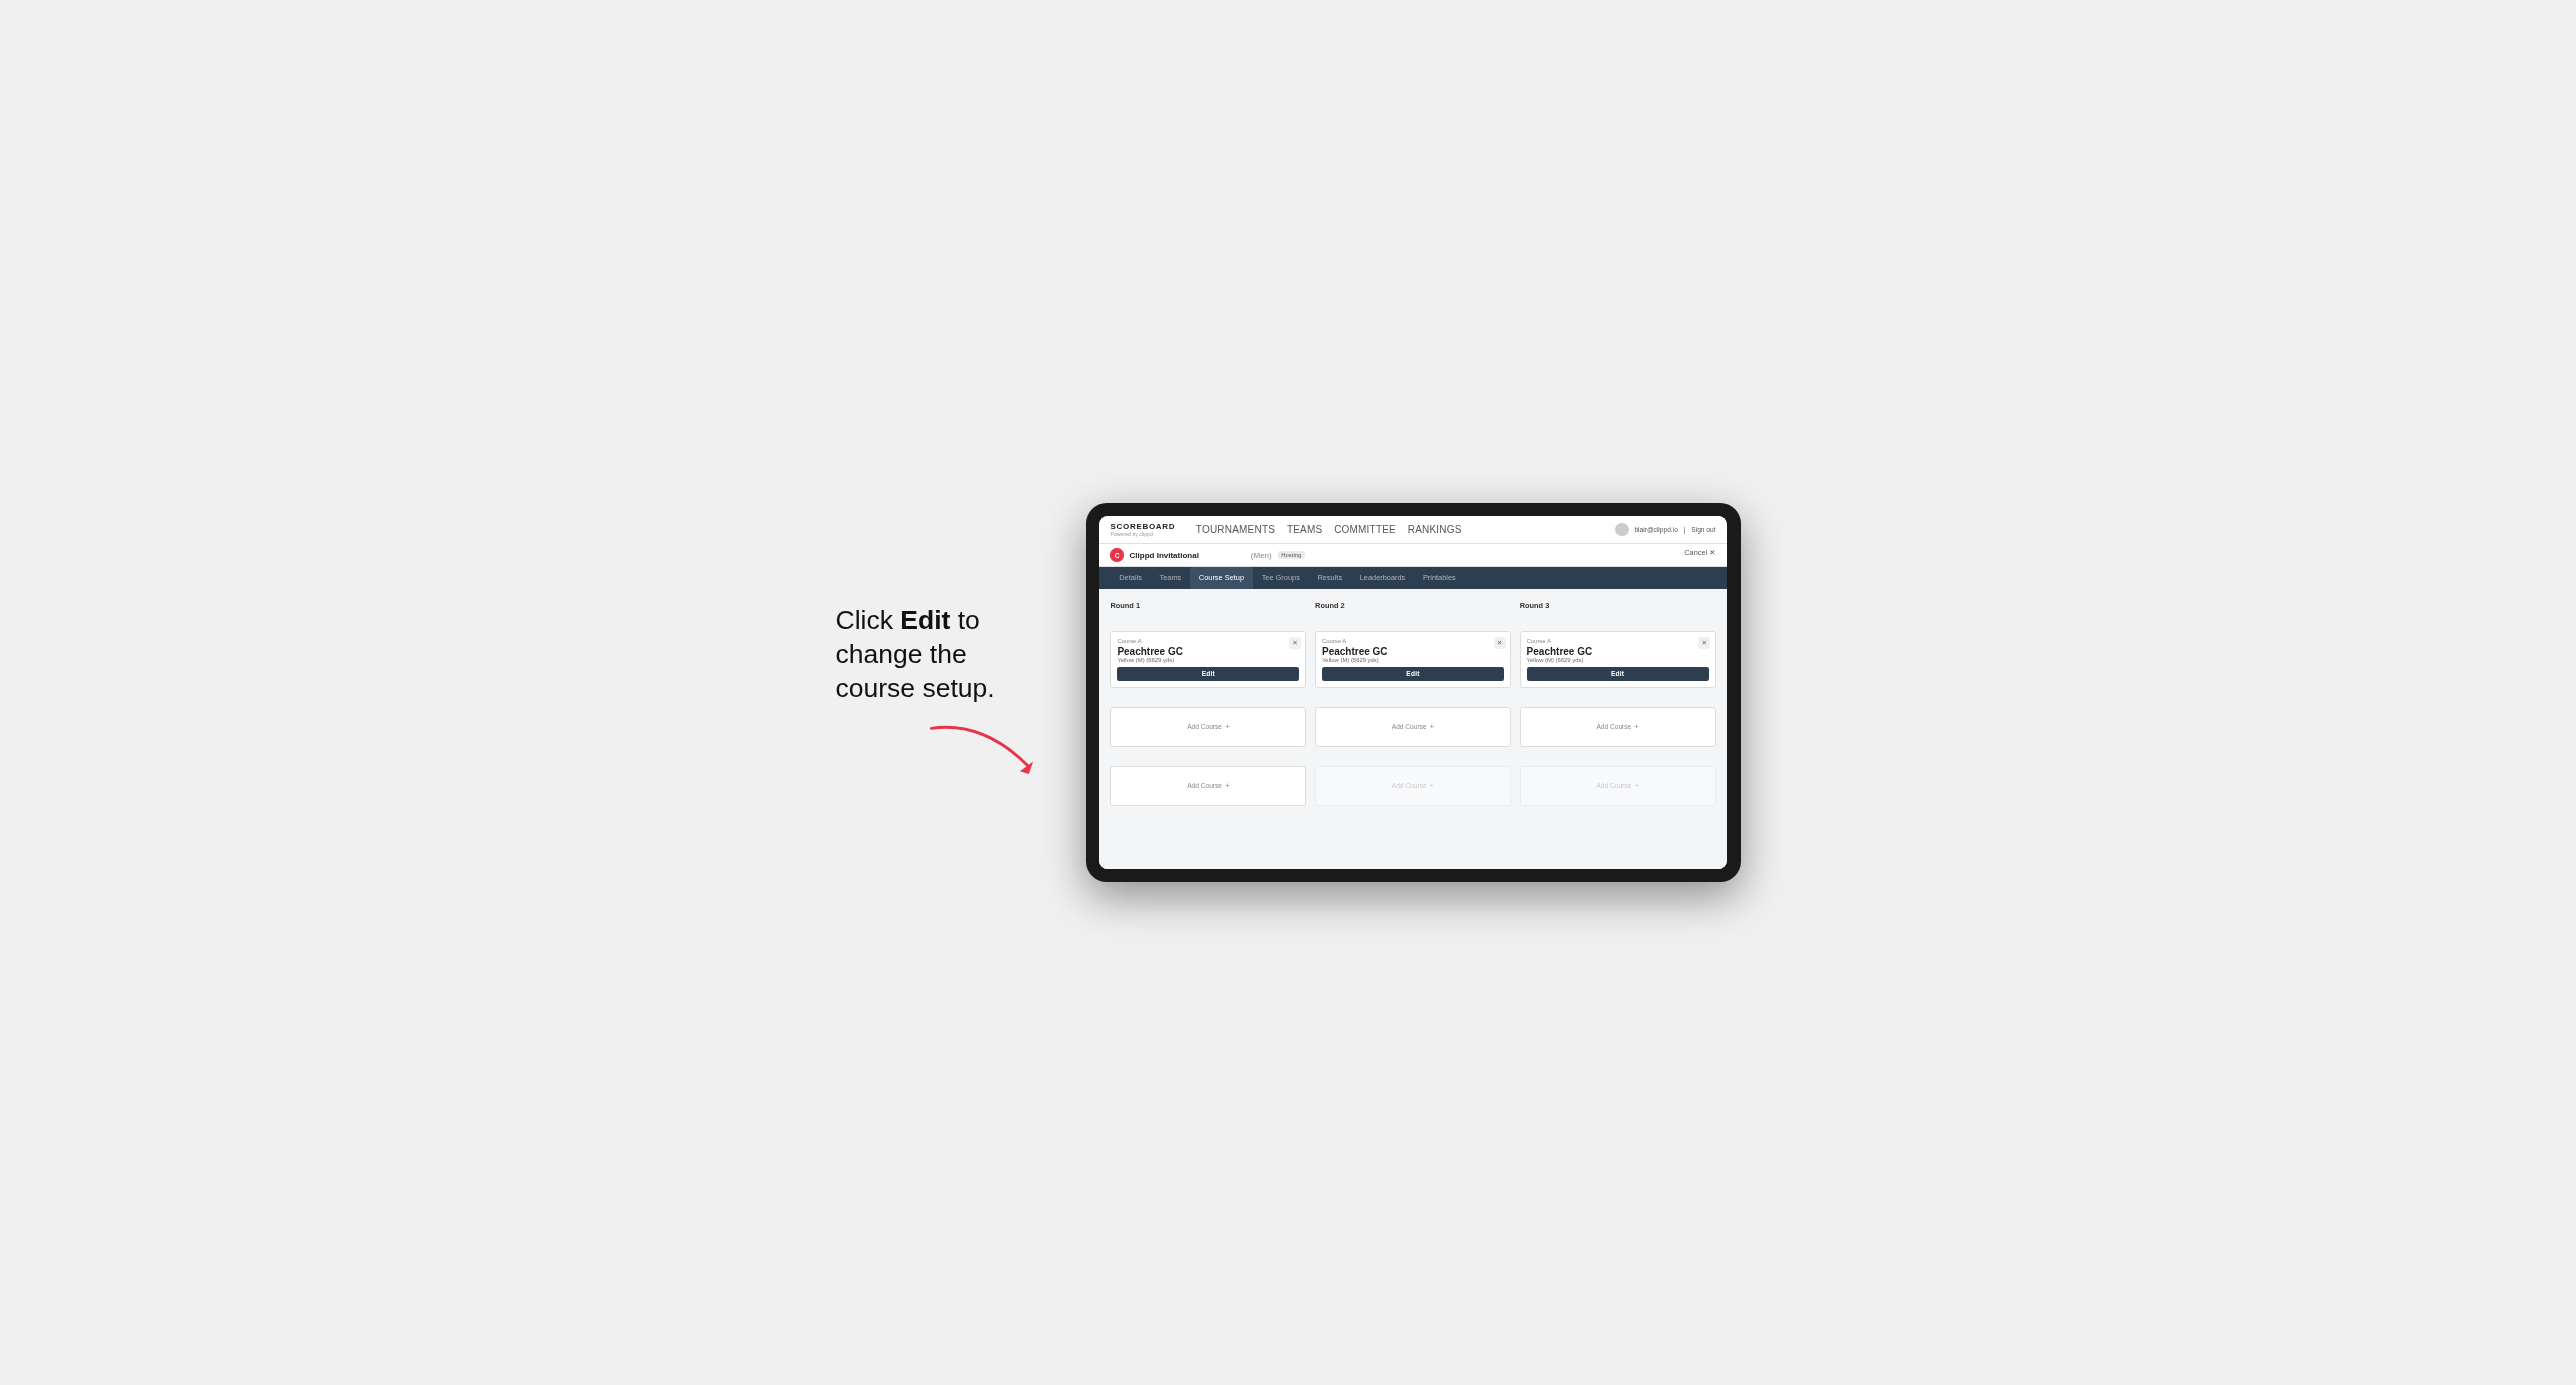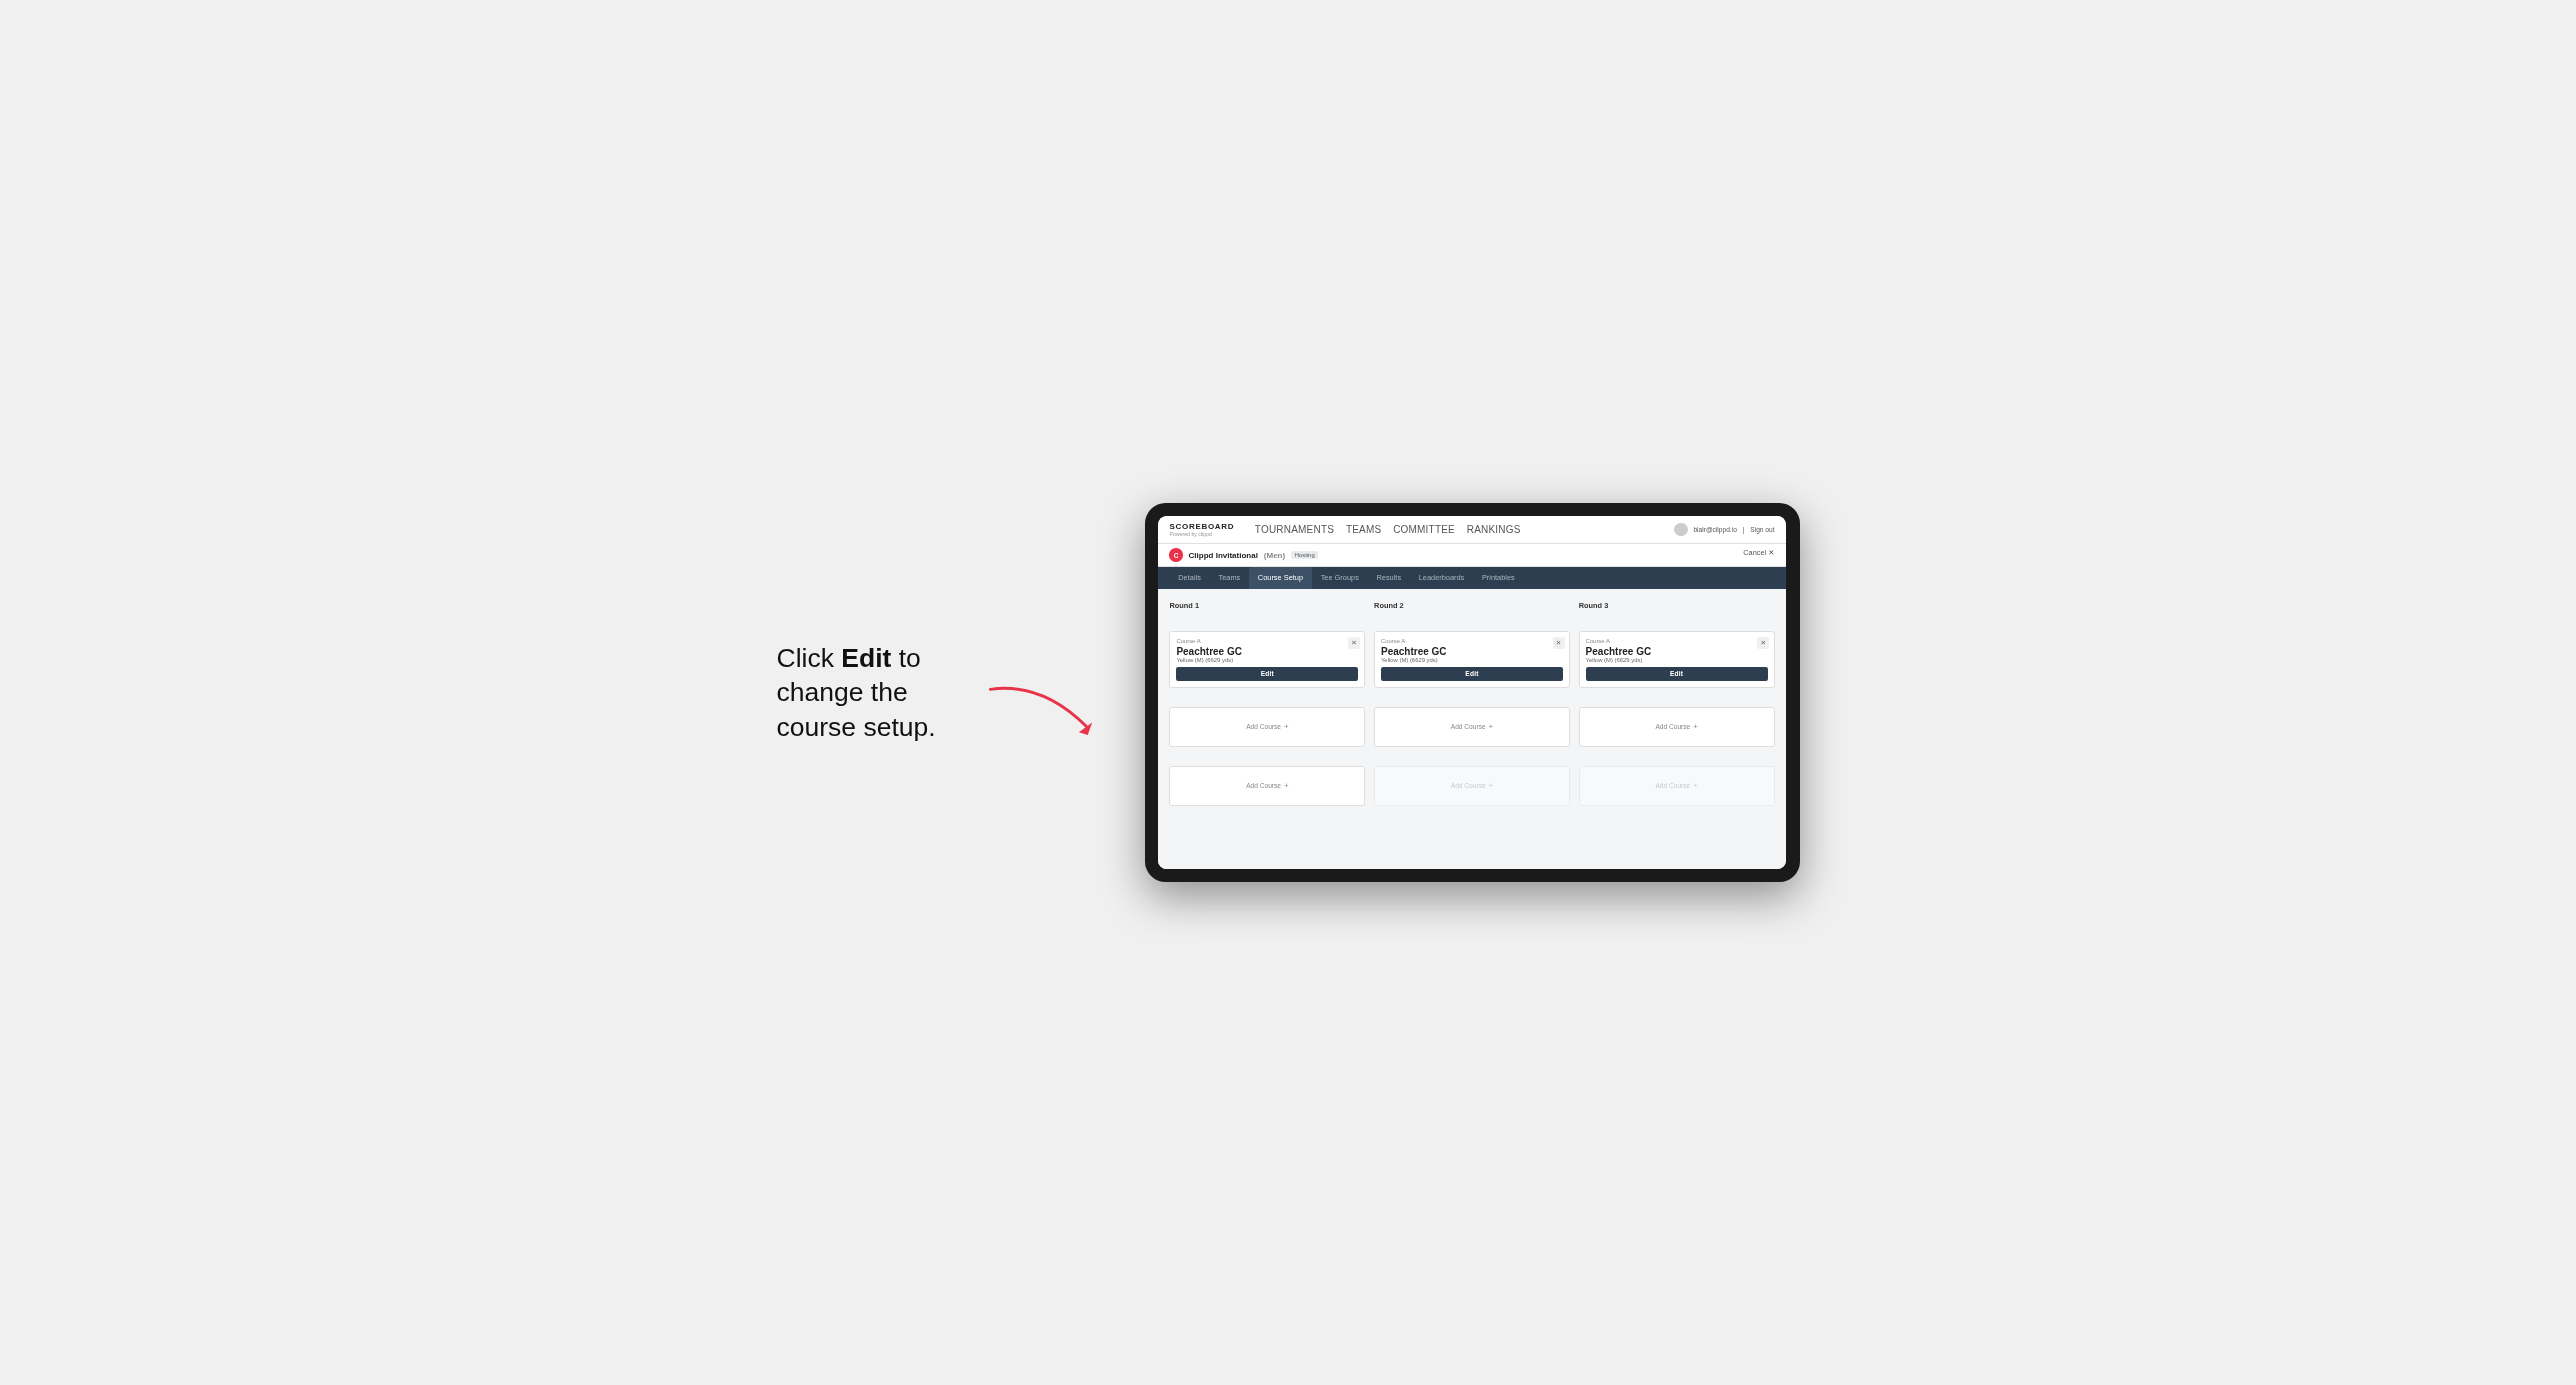--- a/index.html
+++ b/index.html
@@ -125,21 +125,21 @@
       background: #e8334a;
       border-radius: 50%;
       display: flex;
       align-items: center;
       justify-content: center;
       color: white;
       font-size: 6.6px;
       font-weight: 700;
     }
     .tournament-name { font-weight: 600; color: #222; }
-    .tournament-gender { color: #888; font-weight: 700; }
+    .tournament-gender { color: #888; font-weight: 400; margin-left: 46px; }
     .hosting-badge {
       background: #e8eaed;
       color: #555;
       font-size: 5.9px;
       padding: 0.7px 3.7px;
       border-radius: 2.2px;
     }
     .cancel-btn {
       font-size: 7.4px;
       color: #555;
@@ -273,21 +273,21 @@
       gap: 2.9px;
     }
     .plus-icon {
       font-size: 8px;
       color: #888;
     }
 
     
     .left-section {
       display: flex;
-      flex-direction: row;
+      flex-direction: column;
       align-items: flex-end;
       position: relative;
     }
 
     .arrow-pointing {
       margin-top: 14.7px;
       align-self: flex-end;
     }
   </style>
 </head>

